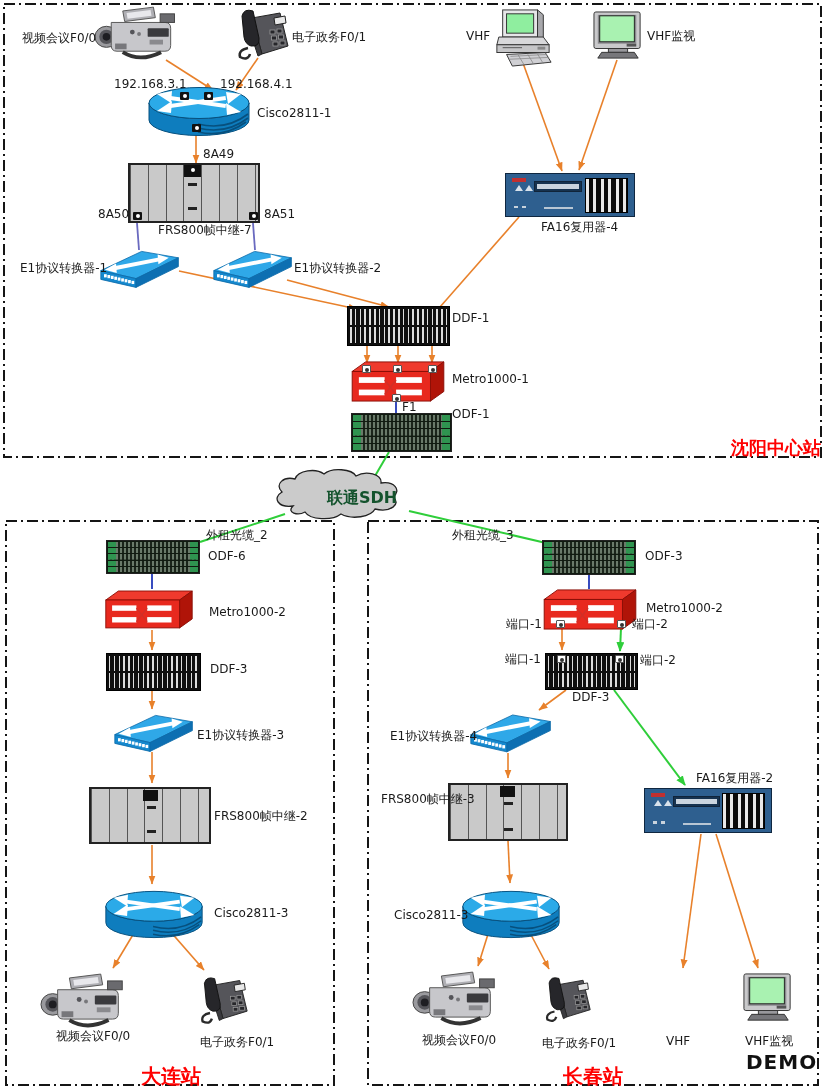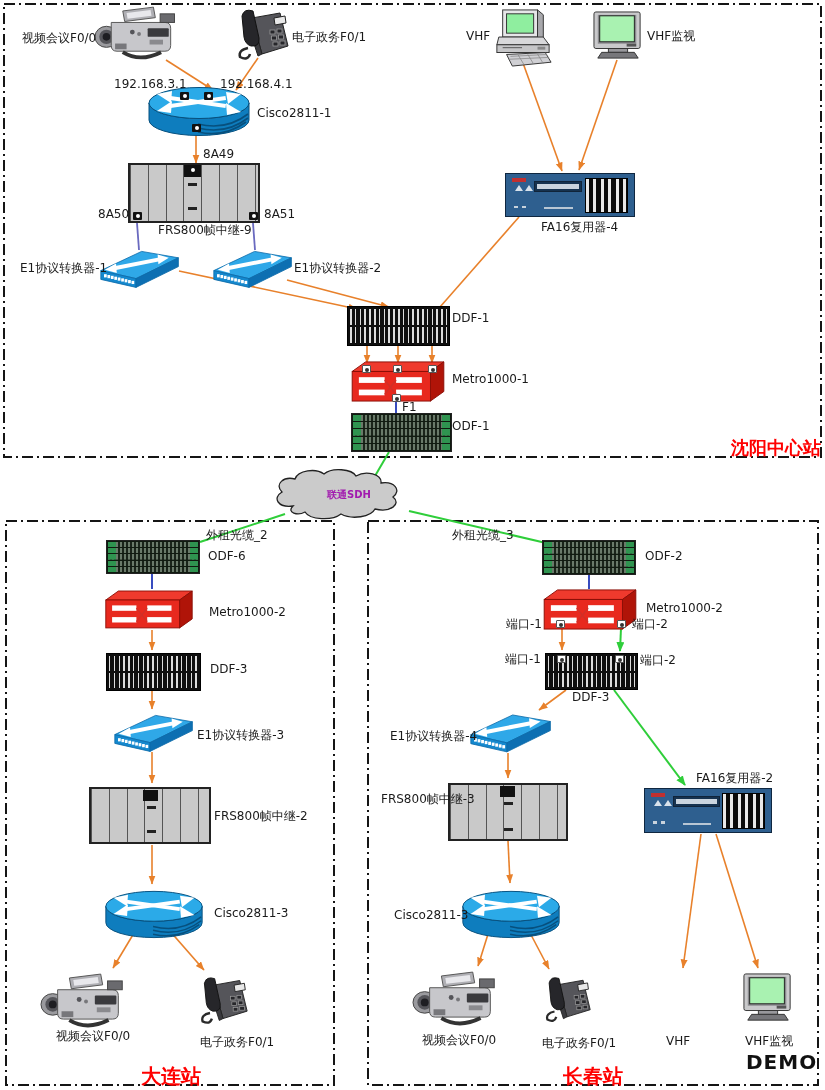--- a/index.html
+++ b/index.html
@@ -2,21 +2,21 @@
 <html><head>
 <meta charset="utf-8">
 <style>
   html,body{margin:0;padding:0;background:#FFF;}
   .canvas{position:relative;width:825px;height:1090px;background:#FFF;overflow:hidden;
           font-family:"DejaVu Sans",sans-serif;}
   .links{position:absolute;left:0;top:0;width:825px;height:1090px;}
   .lbl{position:absolute;font-size:12px;color:#1A1A1A;white-space:nowrap;line-height:1.15;}
   .station-name{position:absolute;font-size:20px;font-weight:bold;color:#FF0000;white-space:nowrap;}
   .demo{position:absolute;font-size:20px;font-weight:bold;color:#111;letter-spacing:1px;}
-  .cloud-lbl{position:absolute;font-size:10px;font-weight:bold;color:#a21caf;white-space:nowrap;}
+  .cloud-lbl{position:absolute;font-size:16px;font-weight:bold;color:#14532d;white-space:nowrap;}
   .node{position:absolute;}
   .node svg{width:100%;height:100%;display:block;}
   
   .frs{position:absolute;background:#C9C9C9;border:2px solid #222;box-sizing:border-box;
        background-image:repeating-linear-gradient(90deg,#555 0 1px,rgba(0,0,0,0) 1px 17.8px);}
   
   .ddf{position:absolute;background:#0E0E0E;border:1px solid #000;box-sizing:border-box;
        display:flex;flex-direction:column;gap:2px;padding:2px;}
   .ddf i{flex:1;background:repeating-linear-gradient(90deg,#DCDCDC 0 1.5px,#0E0E0E 1.5px 4.8px);}
   
@@ -253,21 +253,21 @@
   <div class="lbl" style="left:203px;top:148px">8A49</div>
   <div class="frs" style="left:128px;top:163px;width:132px;height:60px"></div>
   <span class="blk" style="left:184px;top:165px;width:17px;height:12px"></span>
   <span class="cp" style="left:188px;top:166px"></span>
   <span class="dash" style="left:188px;top:183px"></span>
   <span class="dash" style="left:188px;top:207px"></span>
   <span class="cp" style="left:133px;top:212px"></span>
   <span class="cp" style="left:249px;top:212px"></span>
   <div class="lbl" style="left:98px;top:208px">8A50</div>
   <div class="lbl" style="left:264px;top:208px">8A51</div>
-  <div class="lbl" style="left:158px;top:224px">FRS800帧中继-9</div>
+  <div class="lbl" style="left:158px;top:224px">FRS800帧中继-7</div>
 
   <div class="node" style="left:100px;top:248px;width:80px;height:42px">
     <svg viewBox="0 0 100 50">
         <use href="#sym-e1"></use>
       </svg>
   </div>
   <div class="lbl" style="left:20px;top:262px">E1协议转换器-1</div>
   <div class="node" style="left:213px;top:248px;width:80px;height:42px">
     <svg viewBox="0 0 100 50">
         <use href="#sym-e1"></use>
@@ -317,21 +317,21 @@
   <div class="lbl" style="left:452px;top:373px">Metro1000-1</div>
   <div class="lbl" style="left:402px;top:401px">F1</div>
 
   <div class="odf" style="left:351px;top:413px;width:101px;height:39px">
       <i></i>
       <i></i>
       <i></i>
       <i></i>
       <i></i>
     </div>
-  <div class="lbl" style="left:452px;top:420px">ODF-1</div>
+  <div class="lbl" style="left:452px;top:408px">ODF-1</div>
 
   <div class="station-name" style="left:731px;top:436px;font-size:18px">沈阳中心站</div>
 
   <div class="node" style="left:268px;top:468px;width:150px;height:54px">
     <svg viewBox="0 0 150 54">
         <use href="#sym-cloud"></use>
       </svg>
   </div>
   <div class="cloud-lbl" style="left:327px;top:488px">联通SDH</div>
 
@@ -393,21 +393,21 @@
   <div class="station-name" style="left:141px;top:1063px">大连站</div>
 
   <div class="lbl" style="left:452px;top:529px">外租光缆_3</div>
   <div class="odf" style="left:542px;top:540px;width:94px;height:35px">
       <i></i>
       <i></i>
       <i></i>
       <i></i>
       <i></i>
     </div>
-  <div class="lbl" style="left:645px;top:550px">ODF-2</div>
+  <div class="lbl" style="left:645px;top:550px">ODF-3</div>
 
   <div class="node" style="left:542px;top:588px;width:96px;height:42px">
     <svg viewBox="0 0 100 44">
         <use href="#sym-metro"></use>
       </svg>
   </div>
   <span class="cp w" style="left:556px;top:620px"></span>
   <span class="cp w" style="left:617px;top:620px"></span>
   <div class="lbl" style="left:646px;top:602px">Metro1000-2</div>
   <div class="lbl" style="left:506px;top:618px">端口-1</div>

